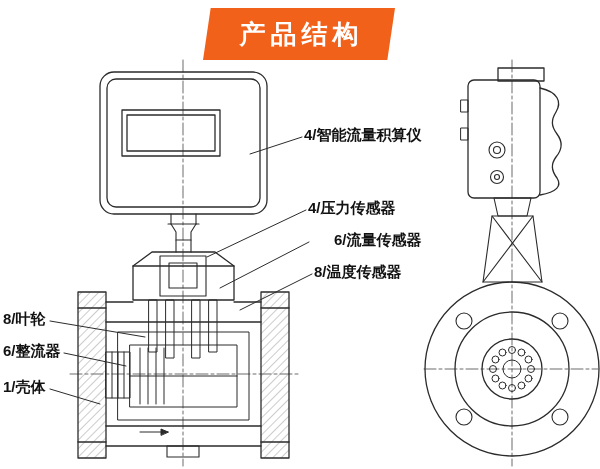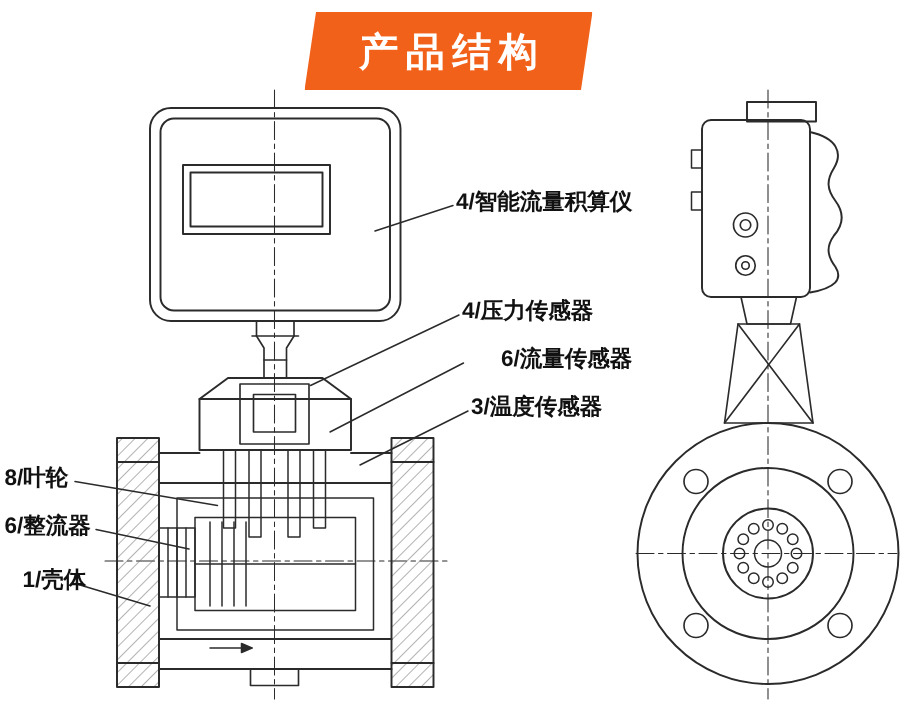--- a/index.html
+++ b/index.html
@@ -33,21 +33,21 @@
     color:var(--label_text,#111);
     font-size:15px;font-weight:bold;
     white-space:nowrap;line-height:1.2;
   }
   .co-4{left:304px;top:126px;}
   .co-5{left:308px;top:199px;}
   .co-6{left:311px;top:231px;margin-left:23px;}
   .co-7{left:314px;top:263px;}
   .co-3{left:3px;top:310px;}
   .co-2{left:3px;top:342px;}
-  .co-1{left:15px;top:378px;text-align:right;}
+  .co-1{left:3px;top:378px;text-align:right;}
 </style>
 </head>
 <body>
 
 <div class="stage">
 
   <div class="banner">
     <span>产品结构</span>
   </div>
 
@@ -203,18 +203,18 @@
         <line x1="50" y1="321" x2="145" y2="337"></line>
         <line x1="64" y1="353" x2="126" y2="366"></line>
         <line x1="50" y1="389" x2="100" y2="404"></line>
       </g>
     </g>
   </svg>
 
   <div class="callout co-4">4/智能流量积算仪</div>
   <div class="callout co-5">4/压力传感器</div>
   <div class="callout co-6">6/流量传感器</div>
-  <div class="callout co-7">3/温度传感器</div>
+  <div class="callout co-7">8/温度传感器</div>
   <div class="callout co-3">8/叶轮</div>
   <div class="callout co-2">6/整流器</div>
   <div class="callout co-1">1/壳体</div>
 
 </div>
 
 </body></html>

